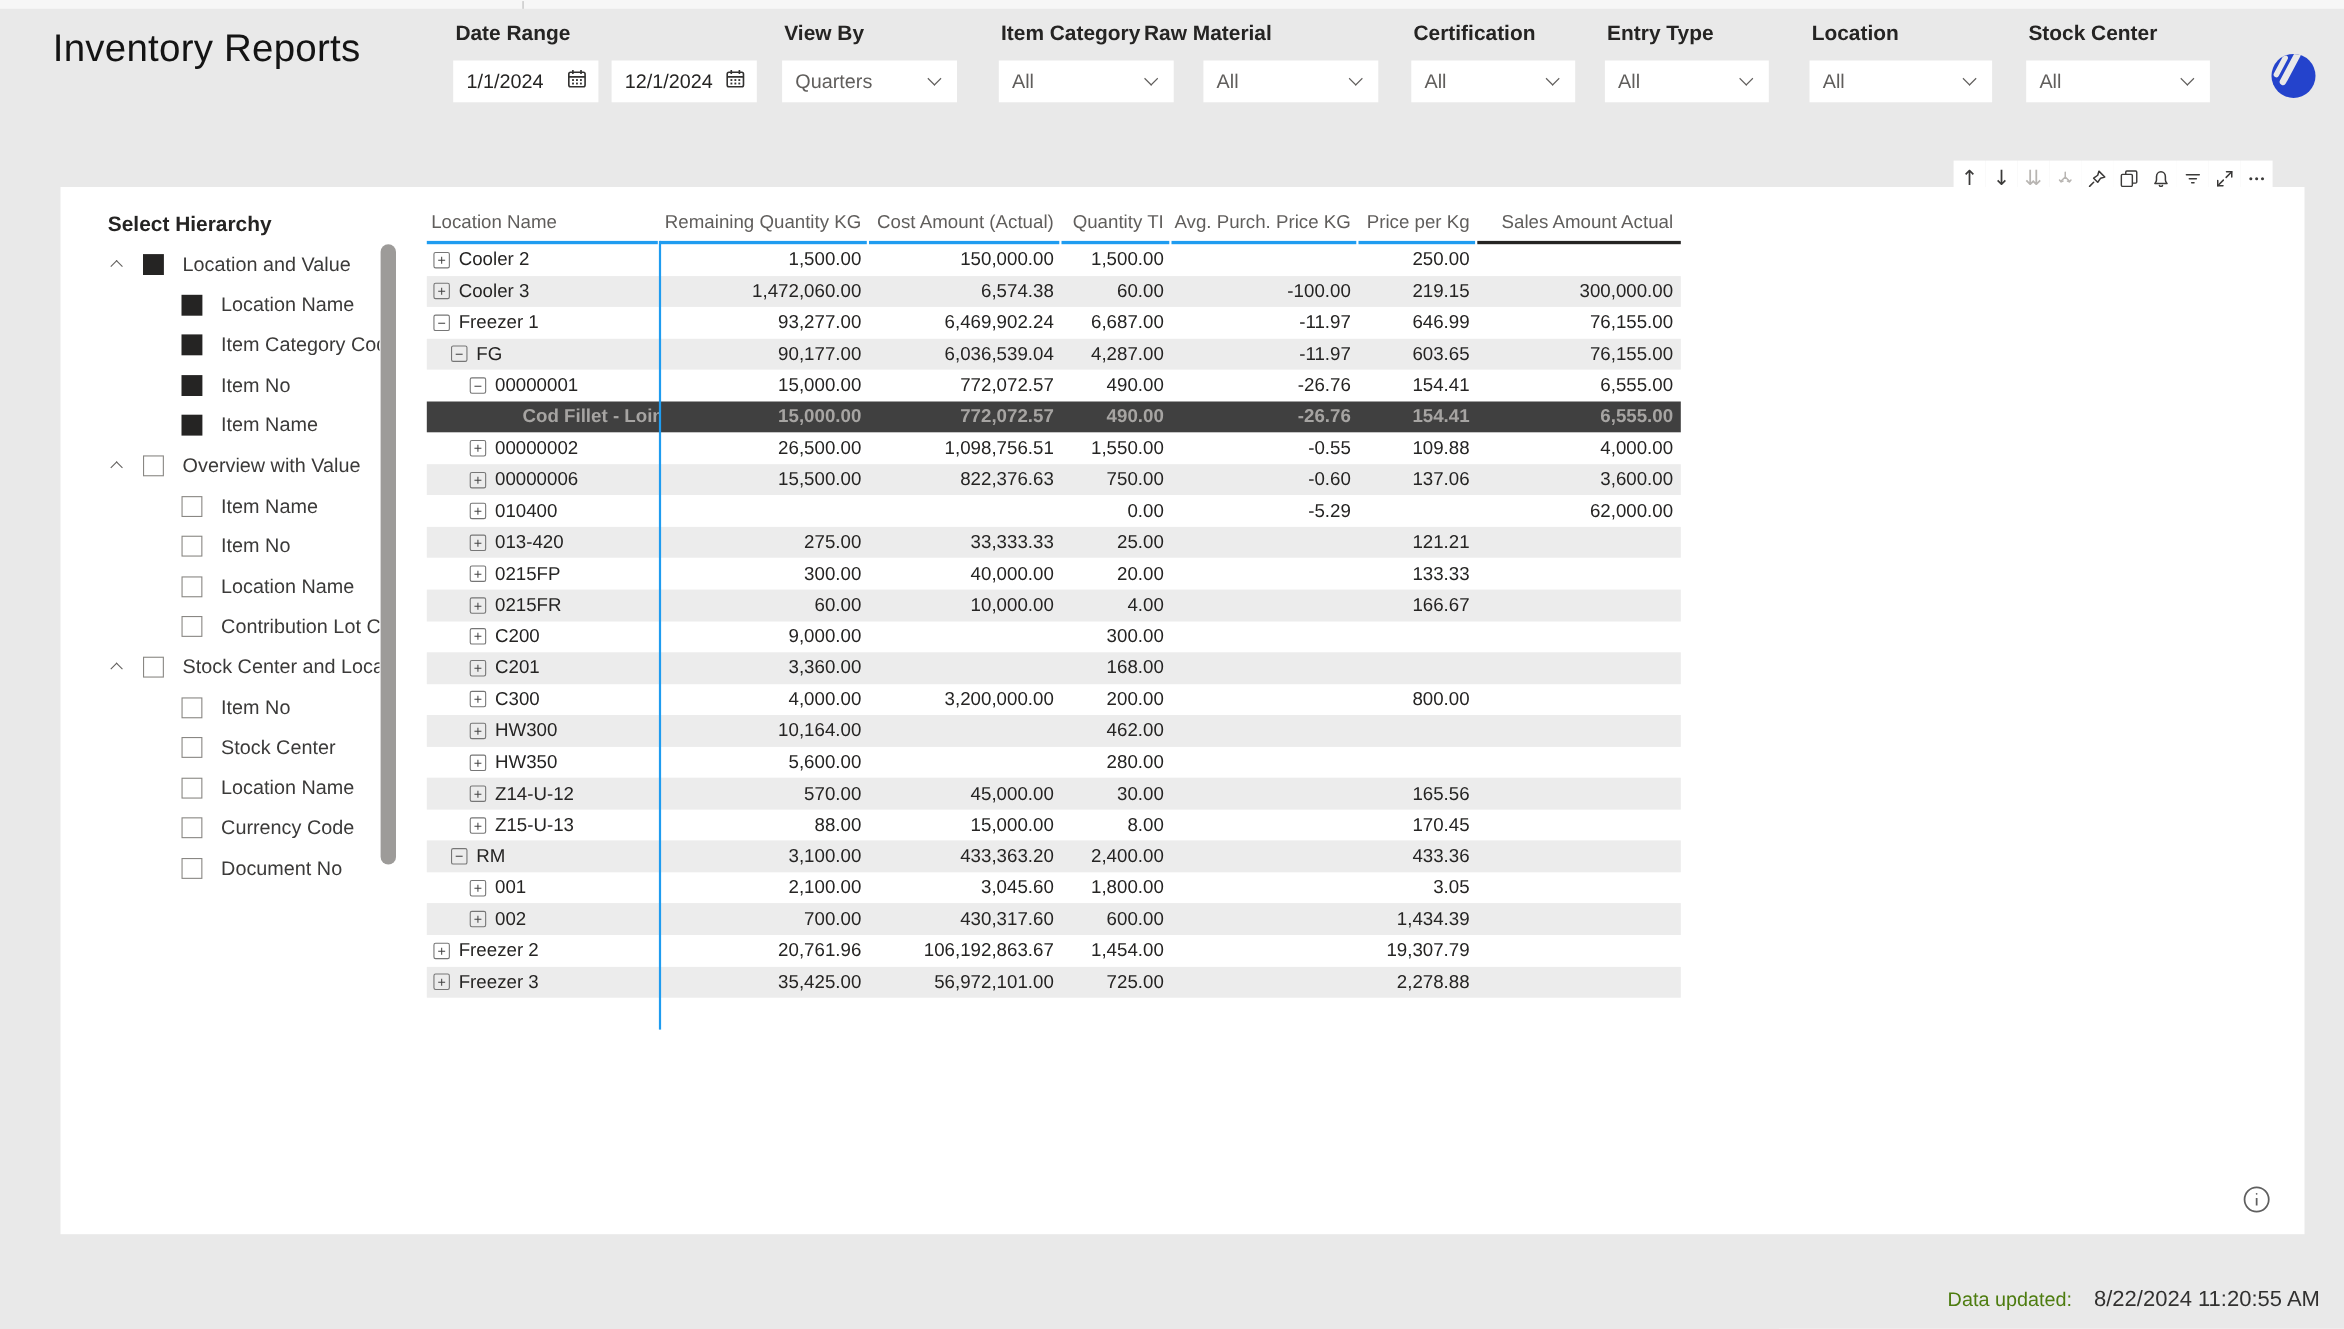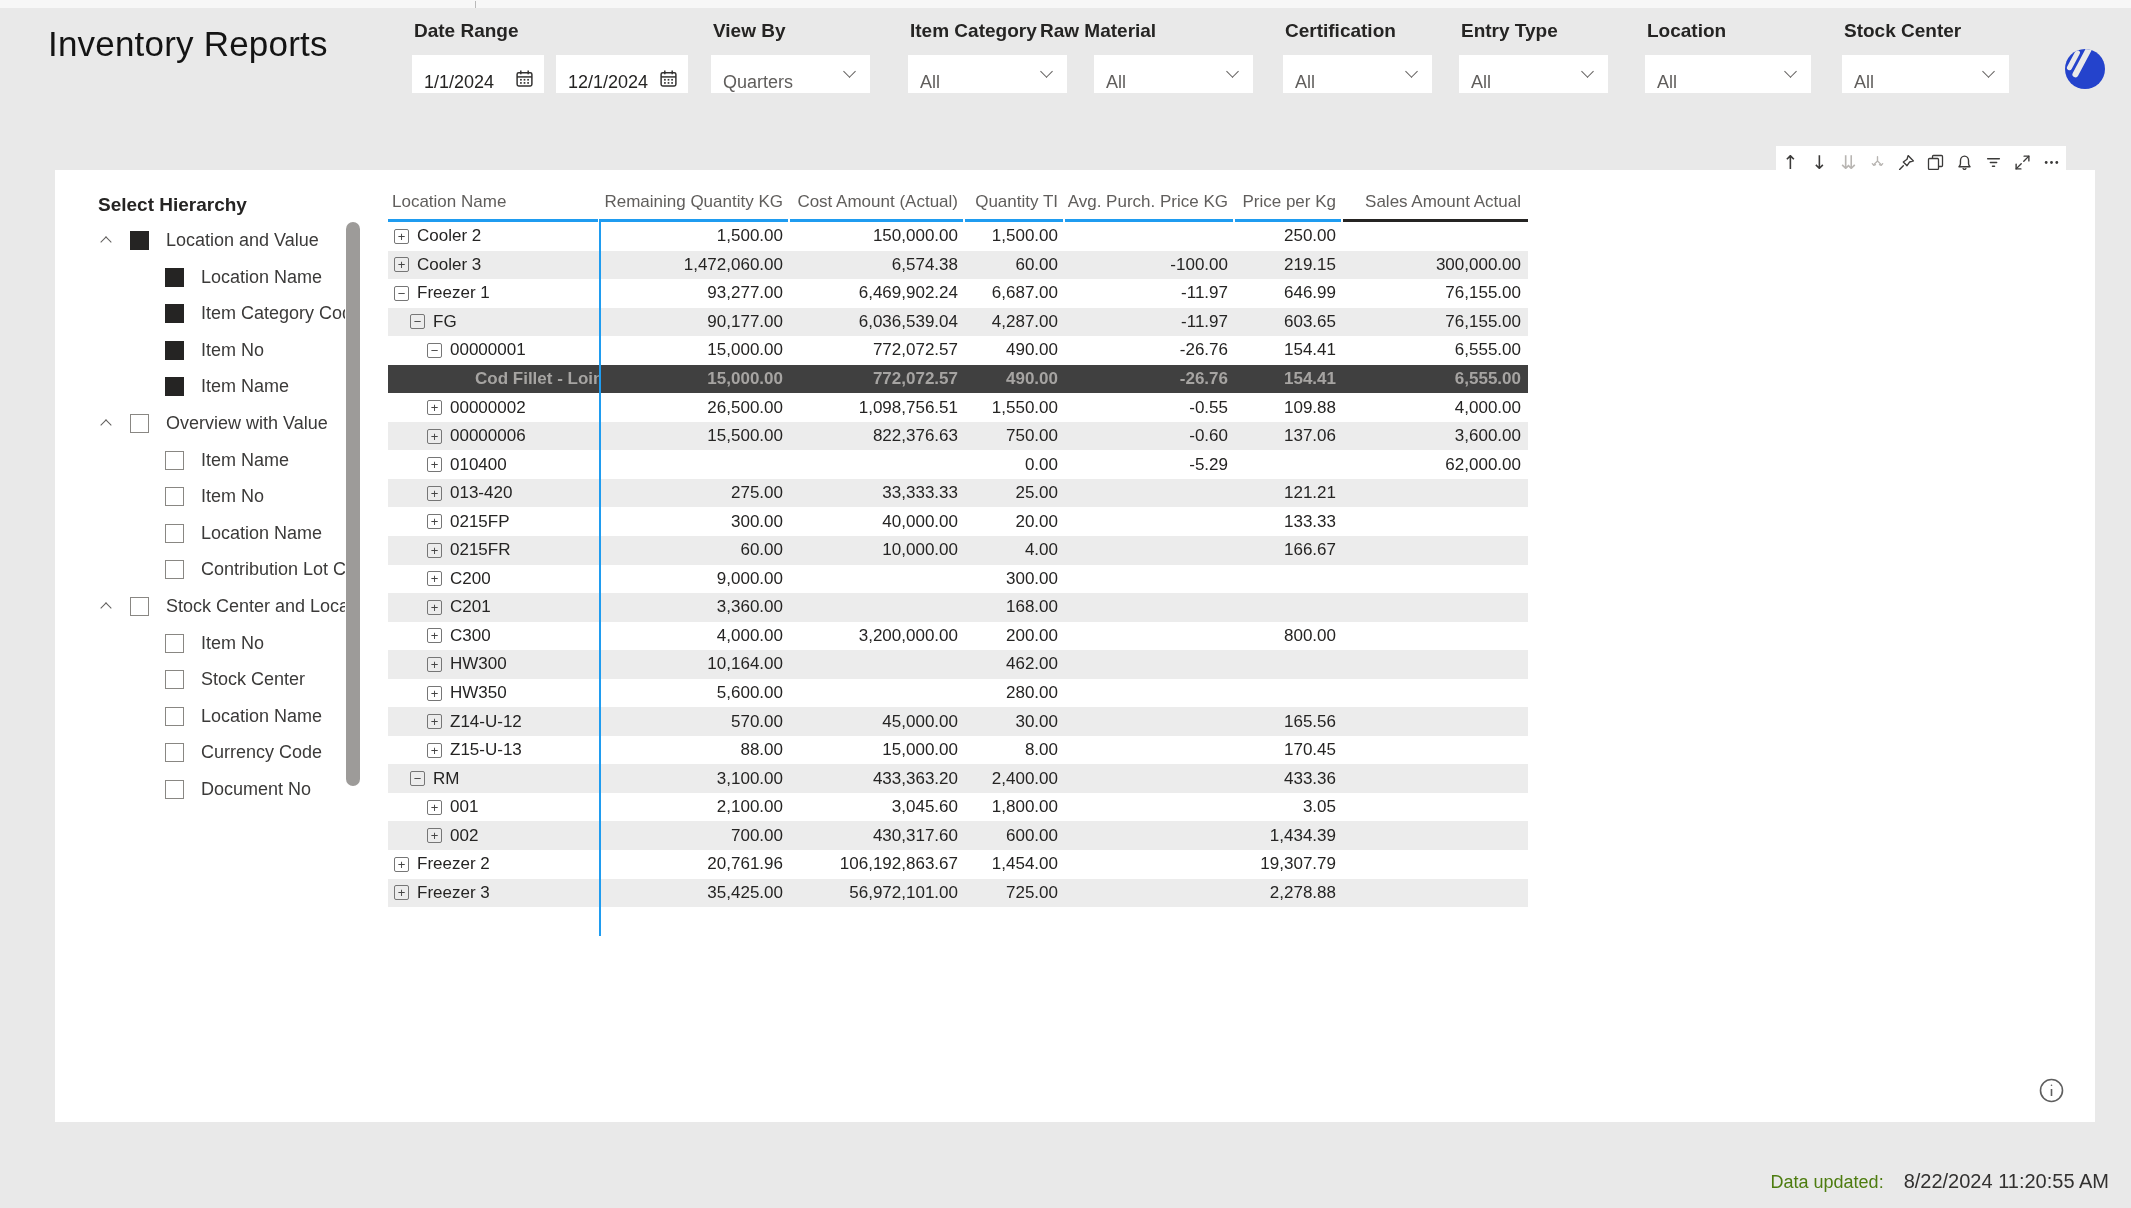--- a/index.html
+++ b/index.html
@@ -15,21 +15,21 @@
   
   .page-title {
     position:absolute; left:48px; top:24px;
     font-size:35px; color:#141414; letter-spacing:0.2px;
   }
   .filter-label {
     position:absolute; top:20px; font-size:19px; font-weight:bold; color:#252423; white-space:nowrap;
   }
   .filter-box {
     position:absolute; top:55px; height:38px; background:#ffffff;
-    display:flex; align-items:flex-end; padding:0 12px; font-size:18px; color:#605e5c;
+    display:flex; align-items:center; padding:0 12px; font-size:18px; color:#605e5c;
   }
   .filter-box .chev {
     position:absolute; right:16px; top:12px; width:9px; height:9px;
     border-right:1.6px solid #605e5c; border-bottom:1.6px solid #605e5c;
     transform:rotate(45deg);
   }
   .date-box { color:#252423; justify-content:space-between; padding-right:10px; }
   .logo-badge { position:absolute; left:2062px; top:47px; width:44px; height:44px; }
 
   

